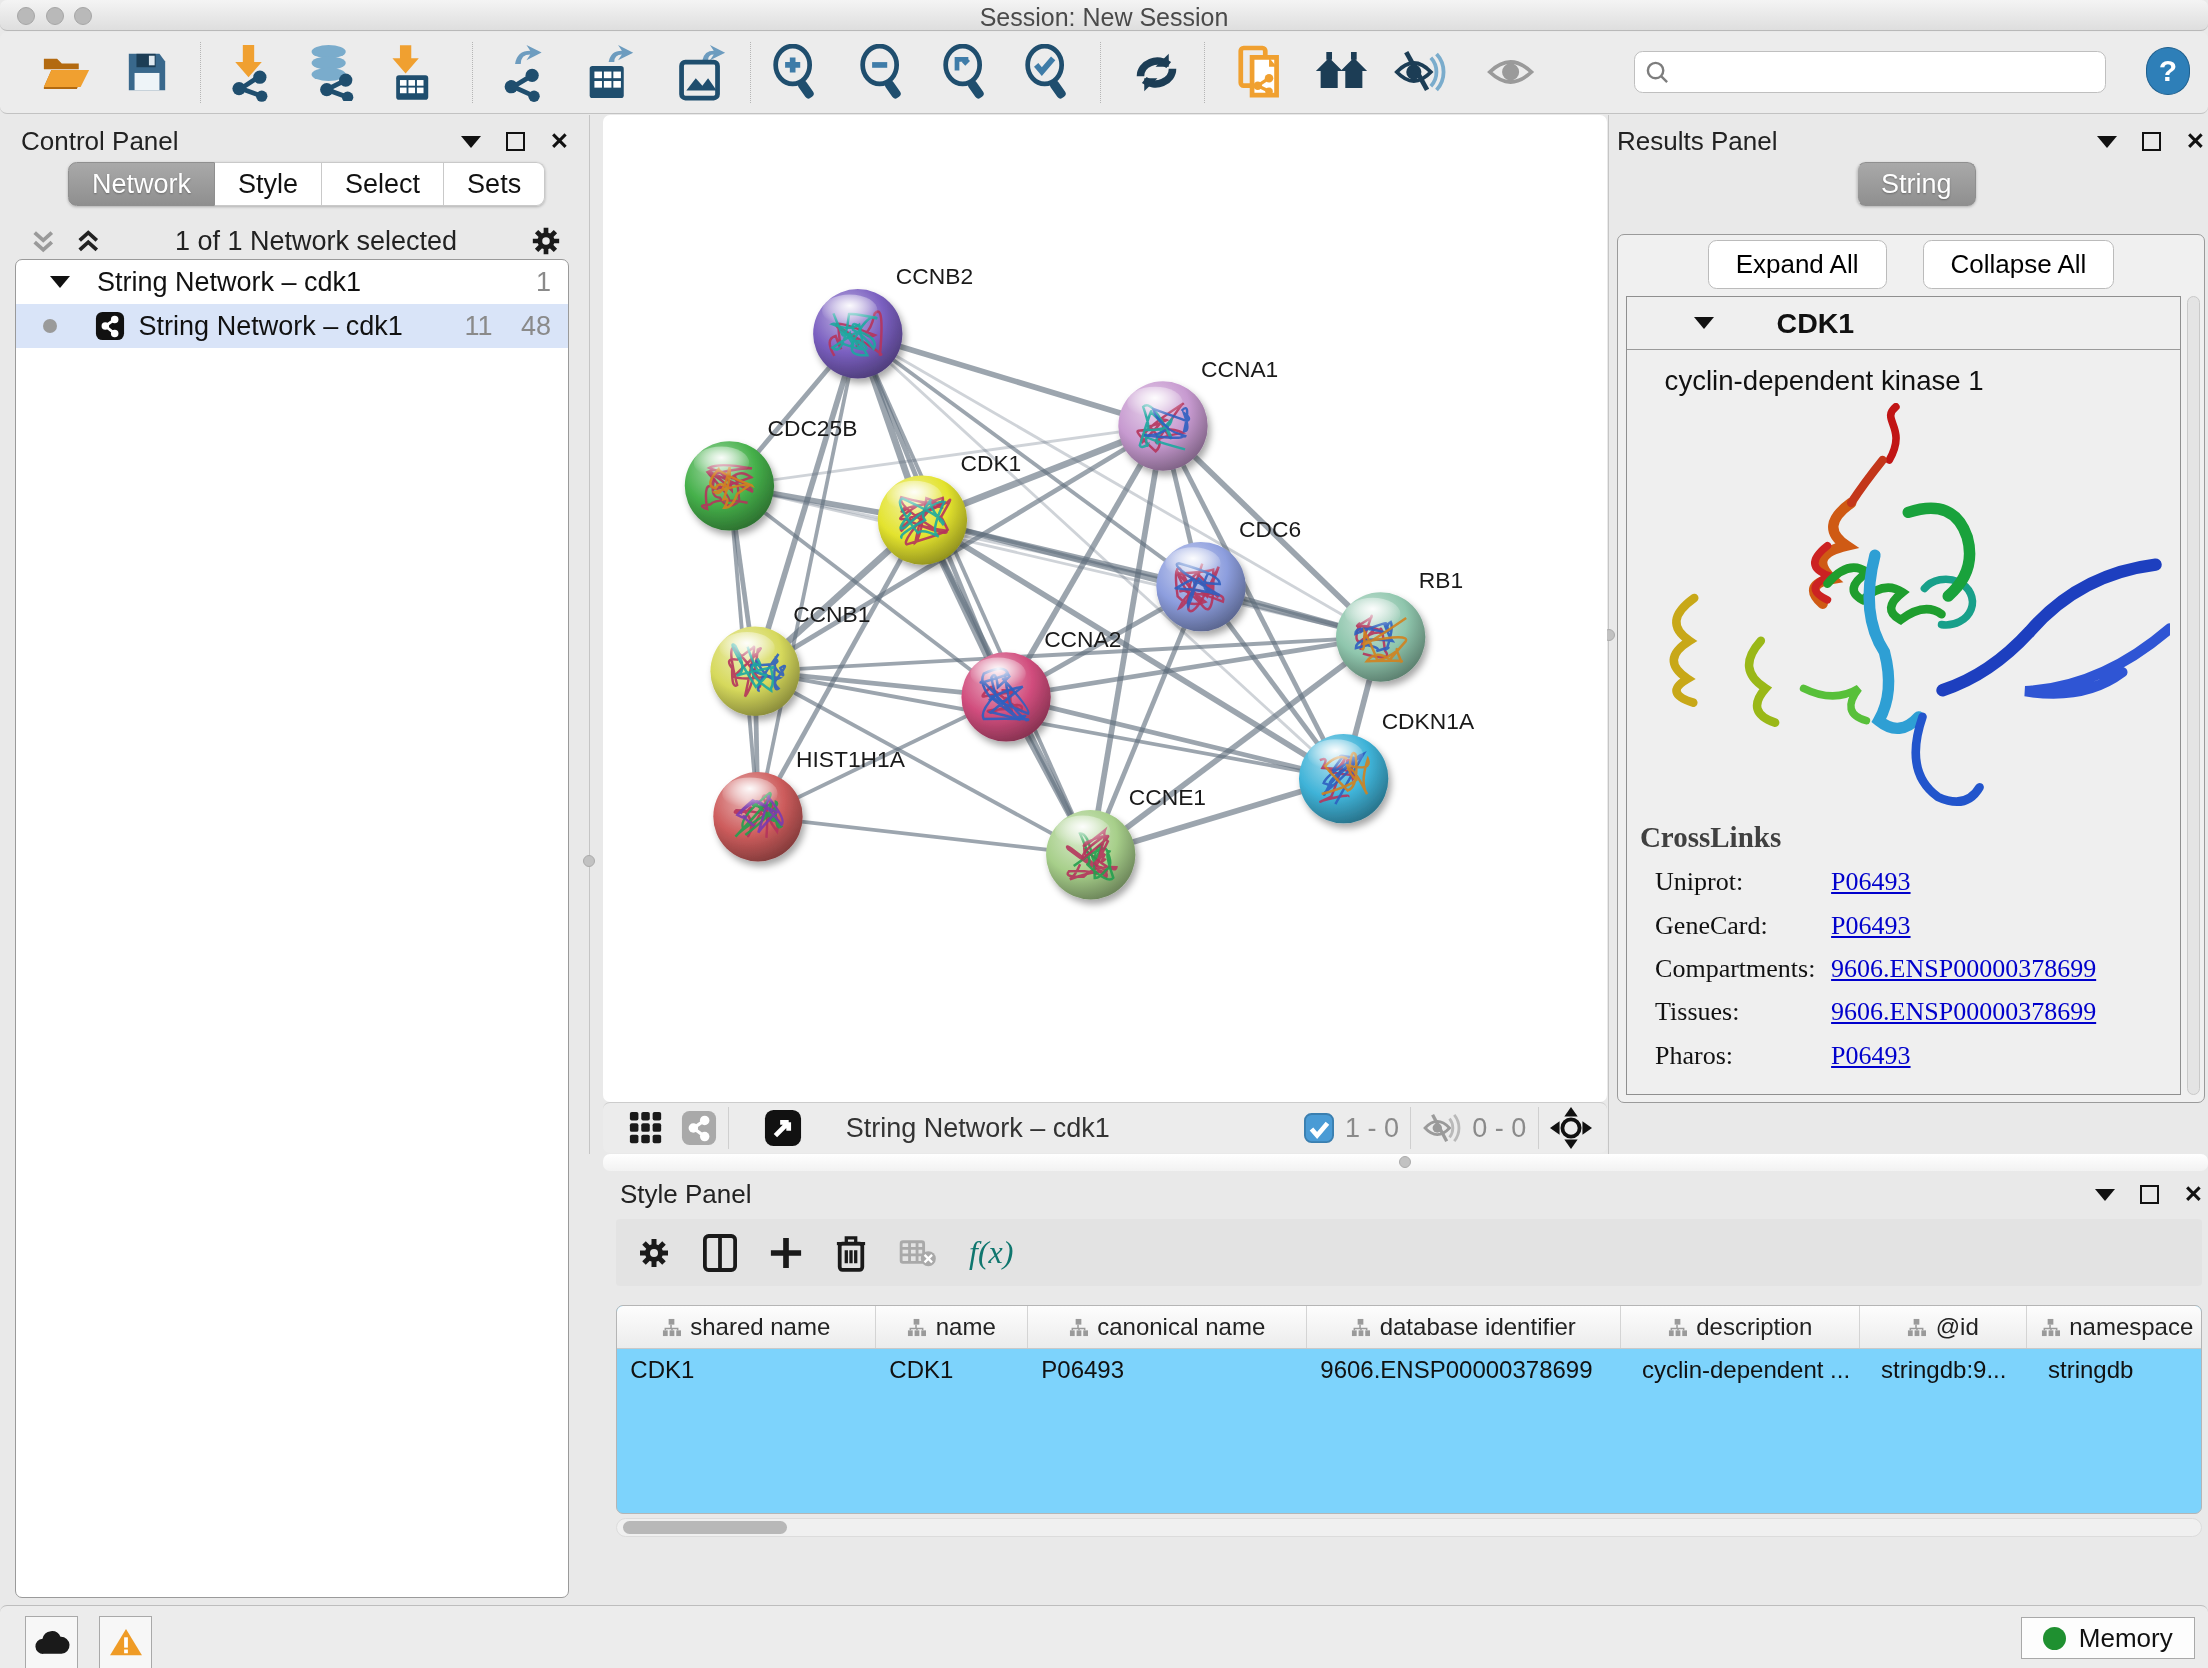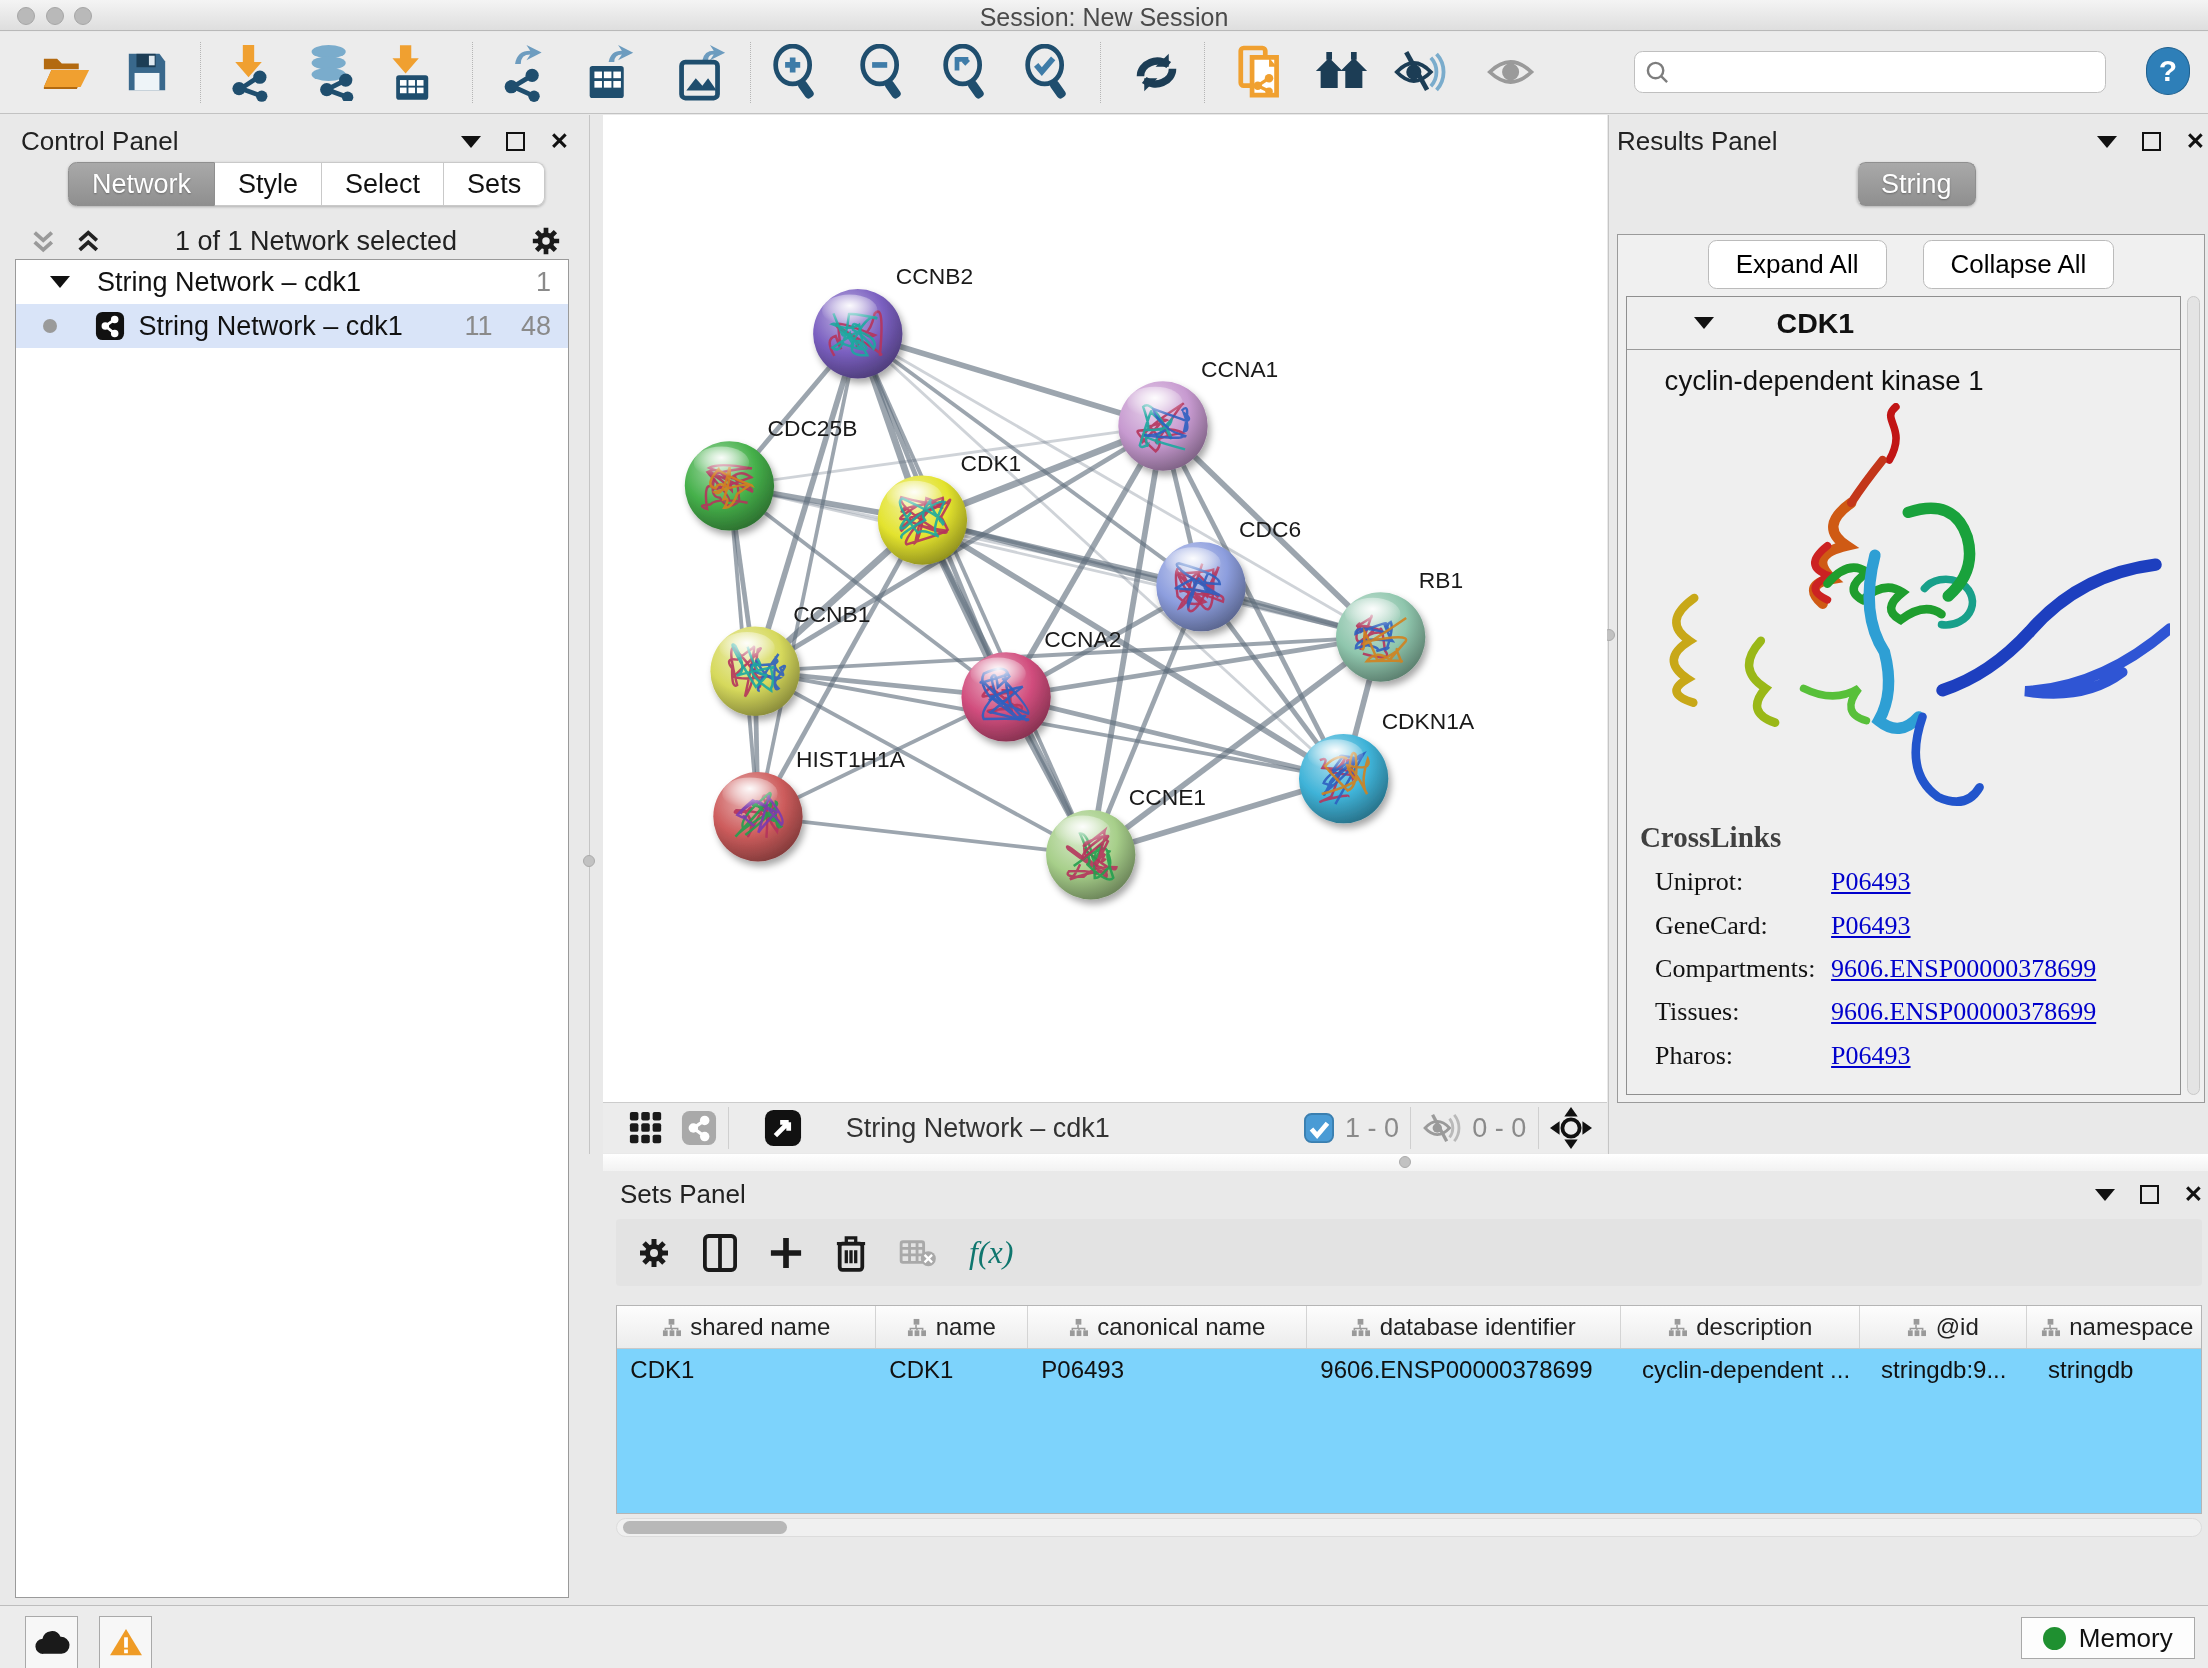--- a/index.html
+++ b/index.html
@@ -1,18 +1,18 @@
 <!DOCTYPE html>
 <html style="font-size:15px"><head>
 <meta charset="utf-8">
 <style>
   html,body{margin:0;padding:0;background:#d6d6d6;}
   *{box-sizing:border-box;}
   #app{position:relative;width:2208px;height:1668px;background:#e9e9e9;font-family:"Liberation Sans",sans-serif;overflow:hidden;}
-  .abs{position:absolute;}
+  .abs{position:absolute;border-radius:7px;}
   
   #titlebar{left:0;top:0;width:2208px;height:31px;background:linear-gradient(#f4f4f4,#dedede);border-bottom:1px solid #b9b9b9;}
   .light{position:absolute;top:6.7px;width:18px;height:18px;border-radius:50%;background:#b9b9b9;border:1px solid #a6a6a6;}
   #wtitle{position:absolute;top:2.9px;left:0;width:100%;text-align:center;font-size:25px;color:#4a4a4a;}
   
   #toolbar{left:0;top:32px;width:2208px;height:82px;background:#ececec;border-bottom:1px solid #c2c2c2;}
   .tbi{position:absolute;top:7.6px;width:59px;height:65px;display:flex;align-items:center;justify-content:center;border-radius:7.6px;cursor:pointer;}
   .tsep{position:absolute;top:9.5px;width:0;height:61px;border-left:1.9px dotted #b5b5b5;}
   #searchbox{position:absolute;left:1634px;top:19px;width:472px;height:42px;background:#fff;border:1px solid #bfbfbf;border-radius:8.6px;display:flex;align-items:center;padding-left:9.5px;}
   #searchbox input{border:none;outline:none;font-size:23px;width:409px;background:transparent;font-family:"Liberation Sans",sans-serif;}
@@ -650,21 +650,21 @@
           <div class="xl-row">
             <span class="xl-lab serif">Pharos:</span>
             <span class="xl-link serif">P06493</span>
           </div>
         </div>
     </div>
     <div style="position:absolute;right:3.8px;top:61px;width:13.3px;height:799px;background:#e4e4e4;border:1px solid #c9c9c9;border-radius:6.7px;"></div>
   </div>
 
   <div class="abs" style="left:620px;top:1179px;width:1583px;display:flex;justify-content:space-between;align-items:center;">
-    <span class="phead">Sets Panel</span>
+    <span class="phead">Style Panel</span>
     <span class="pctl">
       <span class="tri"></span>
       <span class="sqico"></span>
       <span class="xico">✕</span>
     </span>
   </div>
   <div class="abs" id="tbl-toolbar">
     <svg width="34" height="34" viewBox="0 0 34 34">
         <g fill="#1a1a1a">
           <circle cx="17" cy="17" r="9"></circle>

